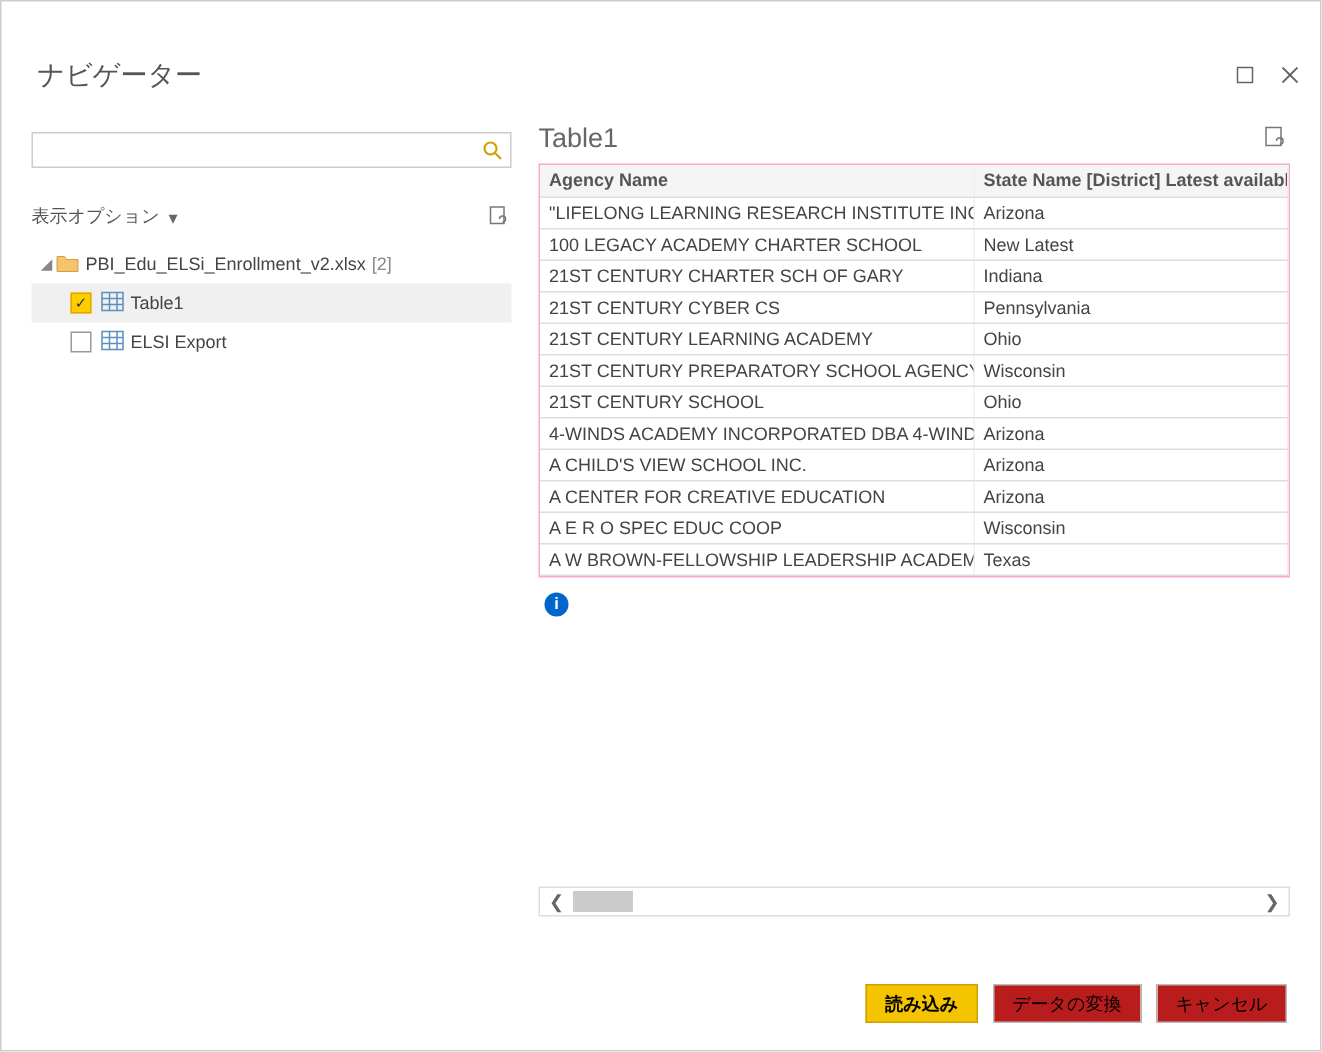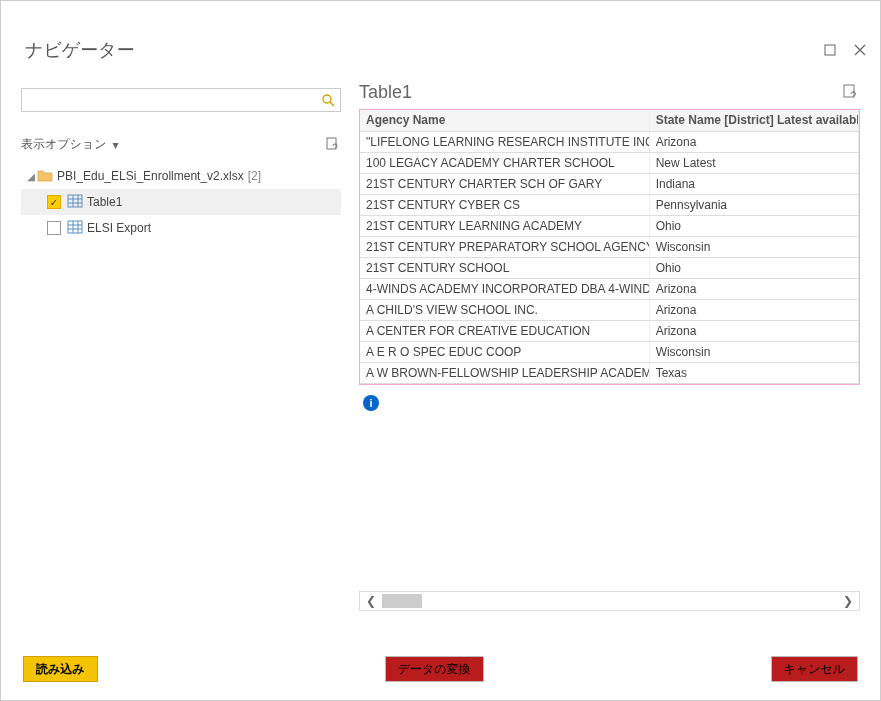--- a/index.html
+++ b/index.html
@@ -38,21 +38,21 @@
 .grid table { border-collapse:collapse; width:100%; table-layout:fixed; }
 .grid th, .grid td { border-bottom:1px solid #ddd; border-right:1px solid #eee; padding:3px 6px; text-align:left; white-space:nowrap; overflow:hidden; font-weight:normal; color:#444; height:21px; }
 .grid th { background:#f5f5f5; font-style:italic; font-weight:bold; font-style:normal; color:#555; }
 .grid th { font-weight:bold; }
 .note-row { display:flex; align-items:center; gap:6px; padding:10px 4px; color:#777; }
 .info-ic { width:16px; height:16px; border-radius:50%; background:#0066cc; color:#fff; display:flex; align-items:center; justify-content:center; font-size:11px; font-weight:bold; }
 .hscroll { display:flex; align-items:center; border:1px solid #ddd; height:20px; margin-top: 170px; }
 .hs-btn { width:22px; display:flex; align-items:center; justify-content:center; color:#666; cursor:pointer; }
 .hs-track { flex:1; position:relative; height:100%; }
 .hs-thumb { position:absolute; left:0; top:2px; bottom:2px; width:40px; background:#ccc; }
-.footer { display:flex; justify-content:space-between; gap:10px; padding:16px 22px 18px; }
+.footer { display:flex; justify-content:flex-end; gap:10px; padding:16px 22px 18px; }
 .btn { height:26px; min-width:72px; padding:0 12px; border:1px solid #bbb; background:#b91c1c; font-size:12px; cursor:pointer; }
 .btn.primary { background:#f5c400; border-color:#d0a000; font-weight:bold; }
 </style>
 </head>
 <body>
 
 <div class="dialog">
 
   <div class="titlebar">
     <div class="title">ナビゲーター</div>

